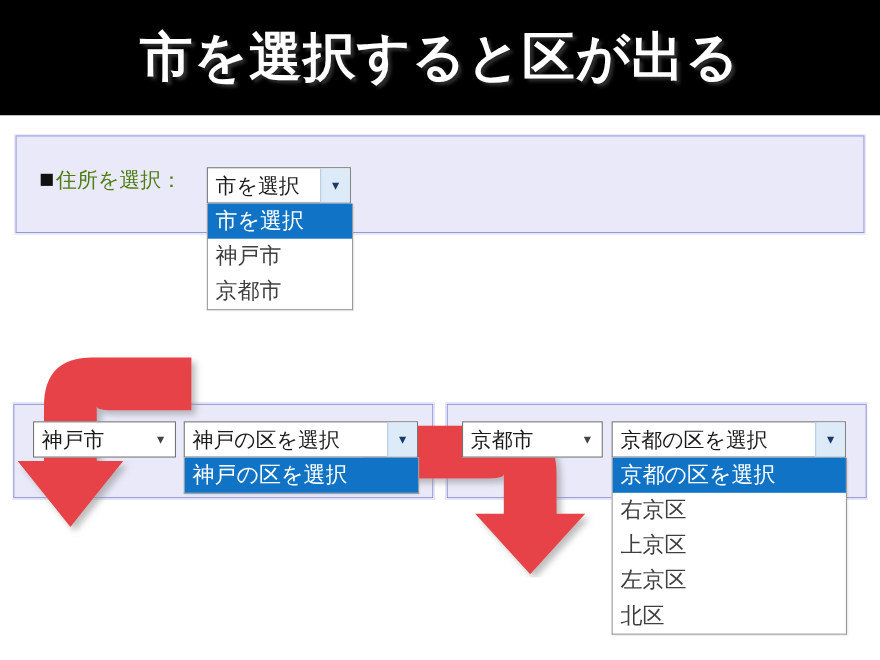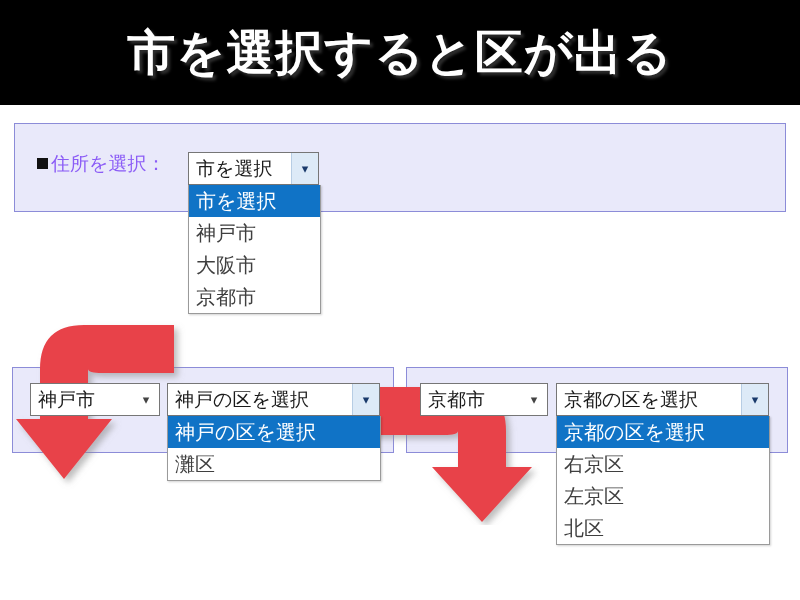--- a/index.html
+++ b/index.html
@@ -42,21 +42,21 @@
     box-sizing:border-box;
   }
   #panel-top{ left:14px; top:18px; width:772px; height:89px; }
   #panel-kobe{ left:12px; top:262px; width:382px; height:86px; }
   #panel-kyoto{ left:406px; top:262px; width:382px; height:86px; }
 
   
   .field-label{
     position:absolute;
     font-size:19px;
-    color:#8b5cf6;
+    color:#4d7c0f;
     white-space:nowrap;
   }
   .bullet{
     display:inline-block;
     width:11px;height:11px;
     background:#111111;
     margin-right:3px;
     vertical-align:1px;
   }
 
@@ -143,21 +143,20 @@
   </div>
 
   <div class="select open" id="top-city-select" style="left:188px; top:47px; width:131px;">
     <div class="sel-text">市を選択</div>
     <div class="sel-arrow">▾</div>
   </div>
 
   <div class="dropdown" id="top-city-dropdown" style="left:188px; top:80px; width:133px;">
     <div class="dd-option selected">市を選択</div>
     <div class="dd-option">神戸市</div>
-    <div class="dd-option">大阪市</div>
     <div class="dd-option">京都市</div>
   </div>
 
   <svg class="arrow-svg" id="arrow-left" width="180" height="180" viewBox="0 0 180 180">
     <defs>
       <filter id="shL" x="-30%" y="-30%" width="180%" height="180%">
         <feDropShadow dx="4" dy="4" stdDeviation="3" flood-color="#888888" flood-opacity="0.55"></feDropShadow>
       </filter>
     </defs>
     <path filter="url(#shL)" d="M160,10 L70,10 Q26,10 26,54 L26,104 L2,104 L50,164 L98,104 L74,104 L74,54 Q74,58 88,58 L160,58 Z" fill="#e8424a"></path>
@@ -179,35 +178,35 @@
     <div class="sel-arrow">▾</div>
   </div>
 
   <div class="select open" id="kobe-ward-select" style="left:167px; top:278px; width:213px;">
     <div class="sel-text">神戸の区を選択</div>
     <div class="sel-arrow">▾</div>
   </div>
 
   <div class="dropdown" id="kobe-ward-dropdown" style="left:167px; top:311px; width:214px;">
     <div class="dd-option selected">神戸の区を選択</div>
-    <div class="dd-option">灘区</div>
   </div>
 
   <div class="panel" id="panel-kyoto"></div>
 
   <div class="select closed" id="kyoto-city-select" style="left:420px; top:278px; width:128px;">
     <div class="sel-text">京都市</div>
     <div class="sel-arrow">▾</div>
   </div>
 
   <div class="select open" id="kyoto-ward-select" style="left:556px; top:278px; width:213px;">
     <div class="sel-text">京都の区を選択</div>
     <div class="sel-arrow">▾</div>
   </div>
 
   <div class="dropdown" id="kyoto-ward-dropdown" style="left:556px; top:311px; width:214px;">
     <div class="dd-option selected">京都の区を選択</div>
     <div class="dd-option">右京区</div>
+    <div class="dd-option">上京区</div>
     <div class="dd-option">左京区</div>
     <div class="dd-option">北区</div>
   </div>
 
 </div>
 
 </body></html>

